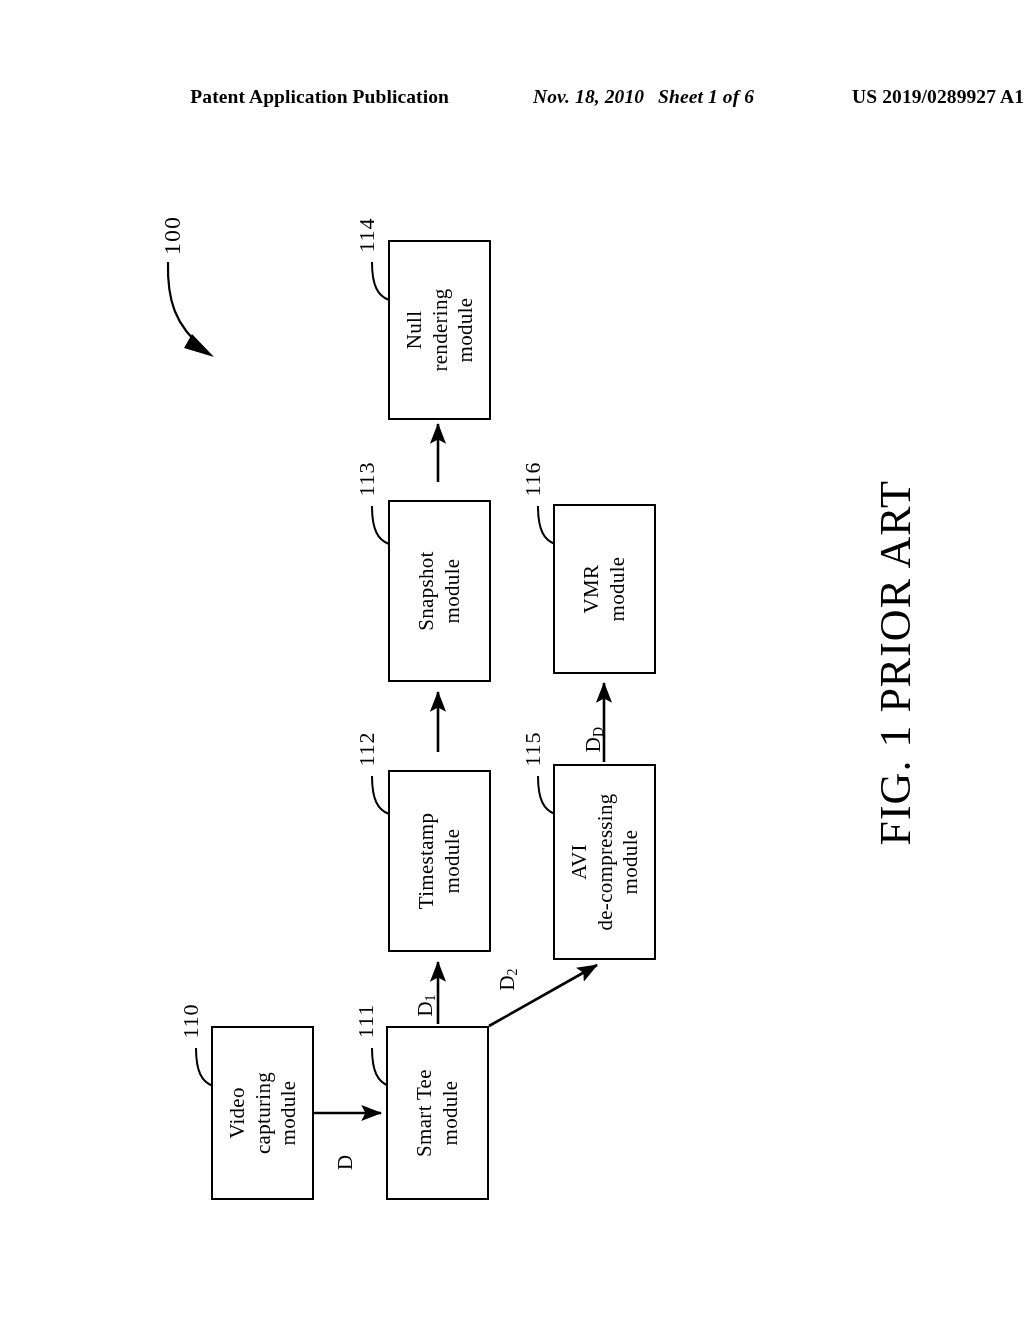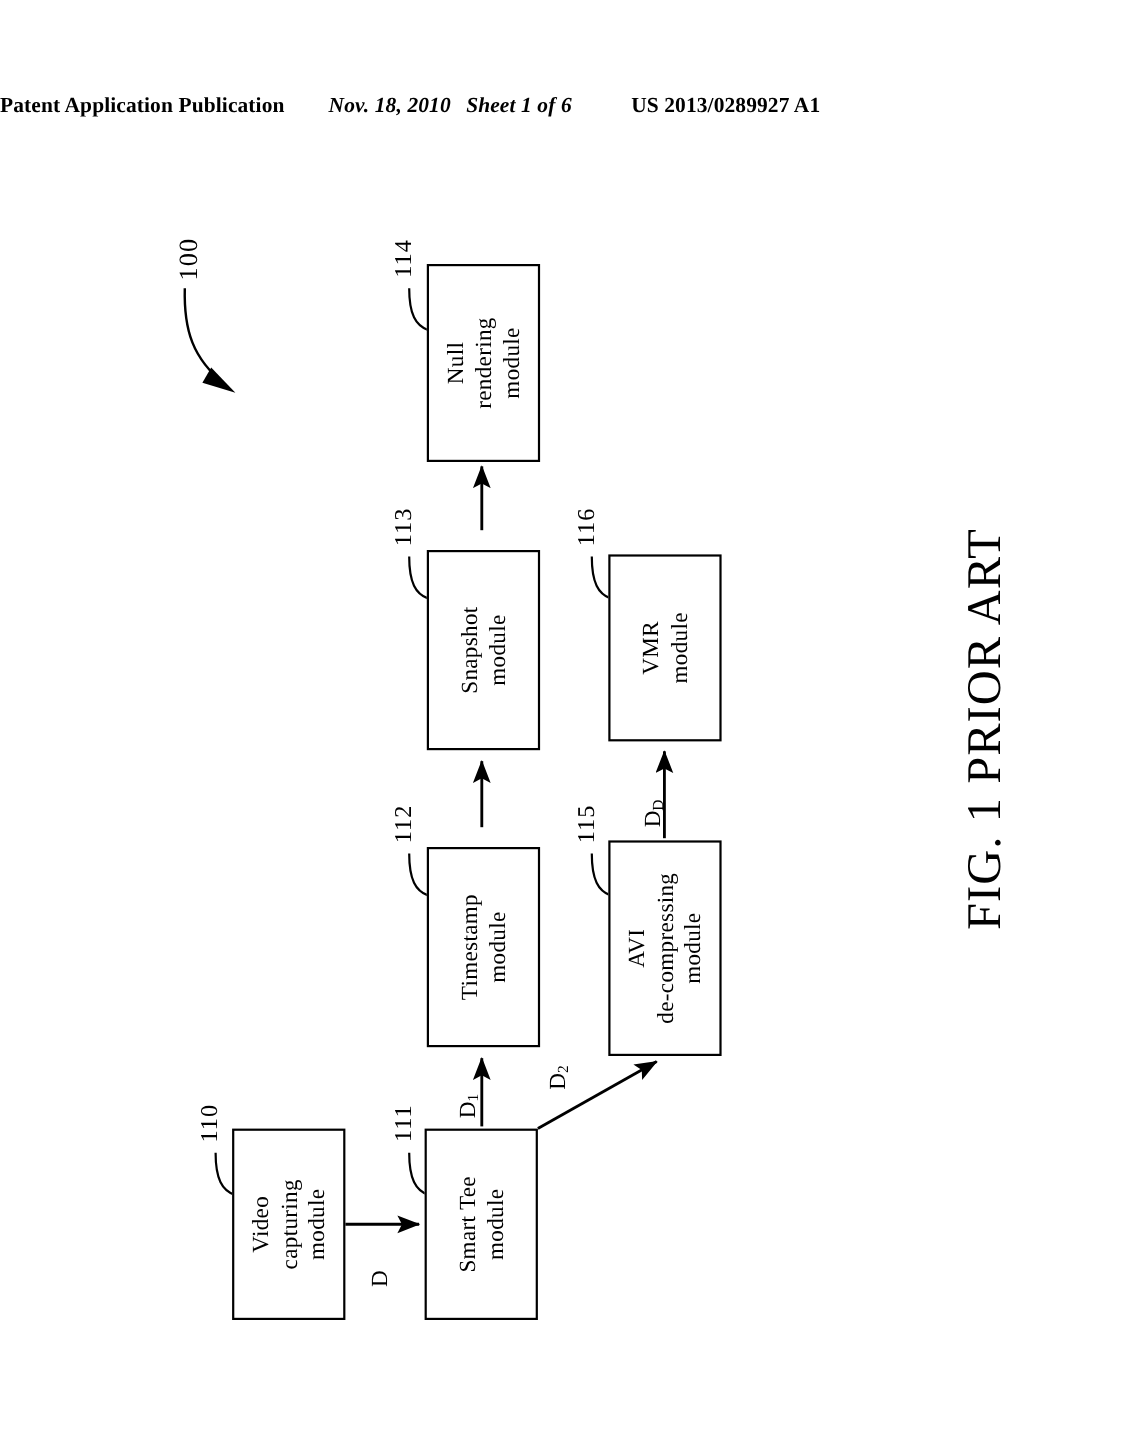--- a/index.html
+++ b/index.html
@@ -17,27 +17,28 @@
   }
 
   
   #pub-header {
     position: absolute;
     left: 0;
     top: 86px;
     width: 1024px;
     height: 30px;
     display: flex;
-    justify-content: flex-start;
+    justify-content: flex-end;
     align-items: baseline;
     font-family: "Liberation Serif", serif;
     font-weight: bold;
     font-size: 19.5px;
     letter-spacing: 0.1px;
     white-space: nowrap;
+    gap: 44px;
   }
   #pub-header .hdr-left { margin-right: 40px; }
   #pub-header .hdr-mid  { margin-right: 54px; font-style: italic; }
   #pub-header .hdr-mid .sheet { margin-left: 9px; }
 
   
   #figure {
     position: absolute;
     left: 0;
     top: 0;
@@ -119,21 +120,21 @@
 </style>
 </head>
 <body>
 
 <div id="pub-header">
   <span class="hdr-left">Patent Application Publication</span>
   <span class="hdr-mid">
     <span>Nov. 18, 2010</span>
     <span class="sheet">Sheet 1 of 6</span>
   </span>
-  <span class="hdr-right">US 2013/0289927 A1</span>
+  <span class="hdr-right">US 2019/0289927 A1</span>
 </div>
 
 <div id="figure">
 
   <svg class="overlay" viewBox="0 0 1024 1320">
     <defs>
       <marker id="arrowhead" markerWidth="9" markerHeight="9" refX="7.6" refY="3.1" orient="auto" markerUnits="strokeWidth">
         <path d="M0,0 L8,3.1 L0,6.2 L1.6,3.1 Z" fill="#000"></path>
       </marker>
     </defs>

